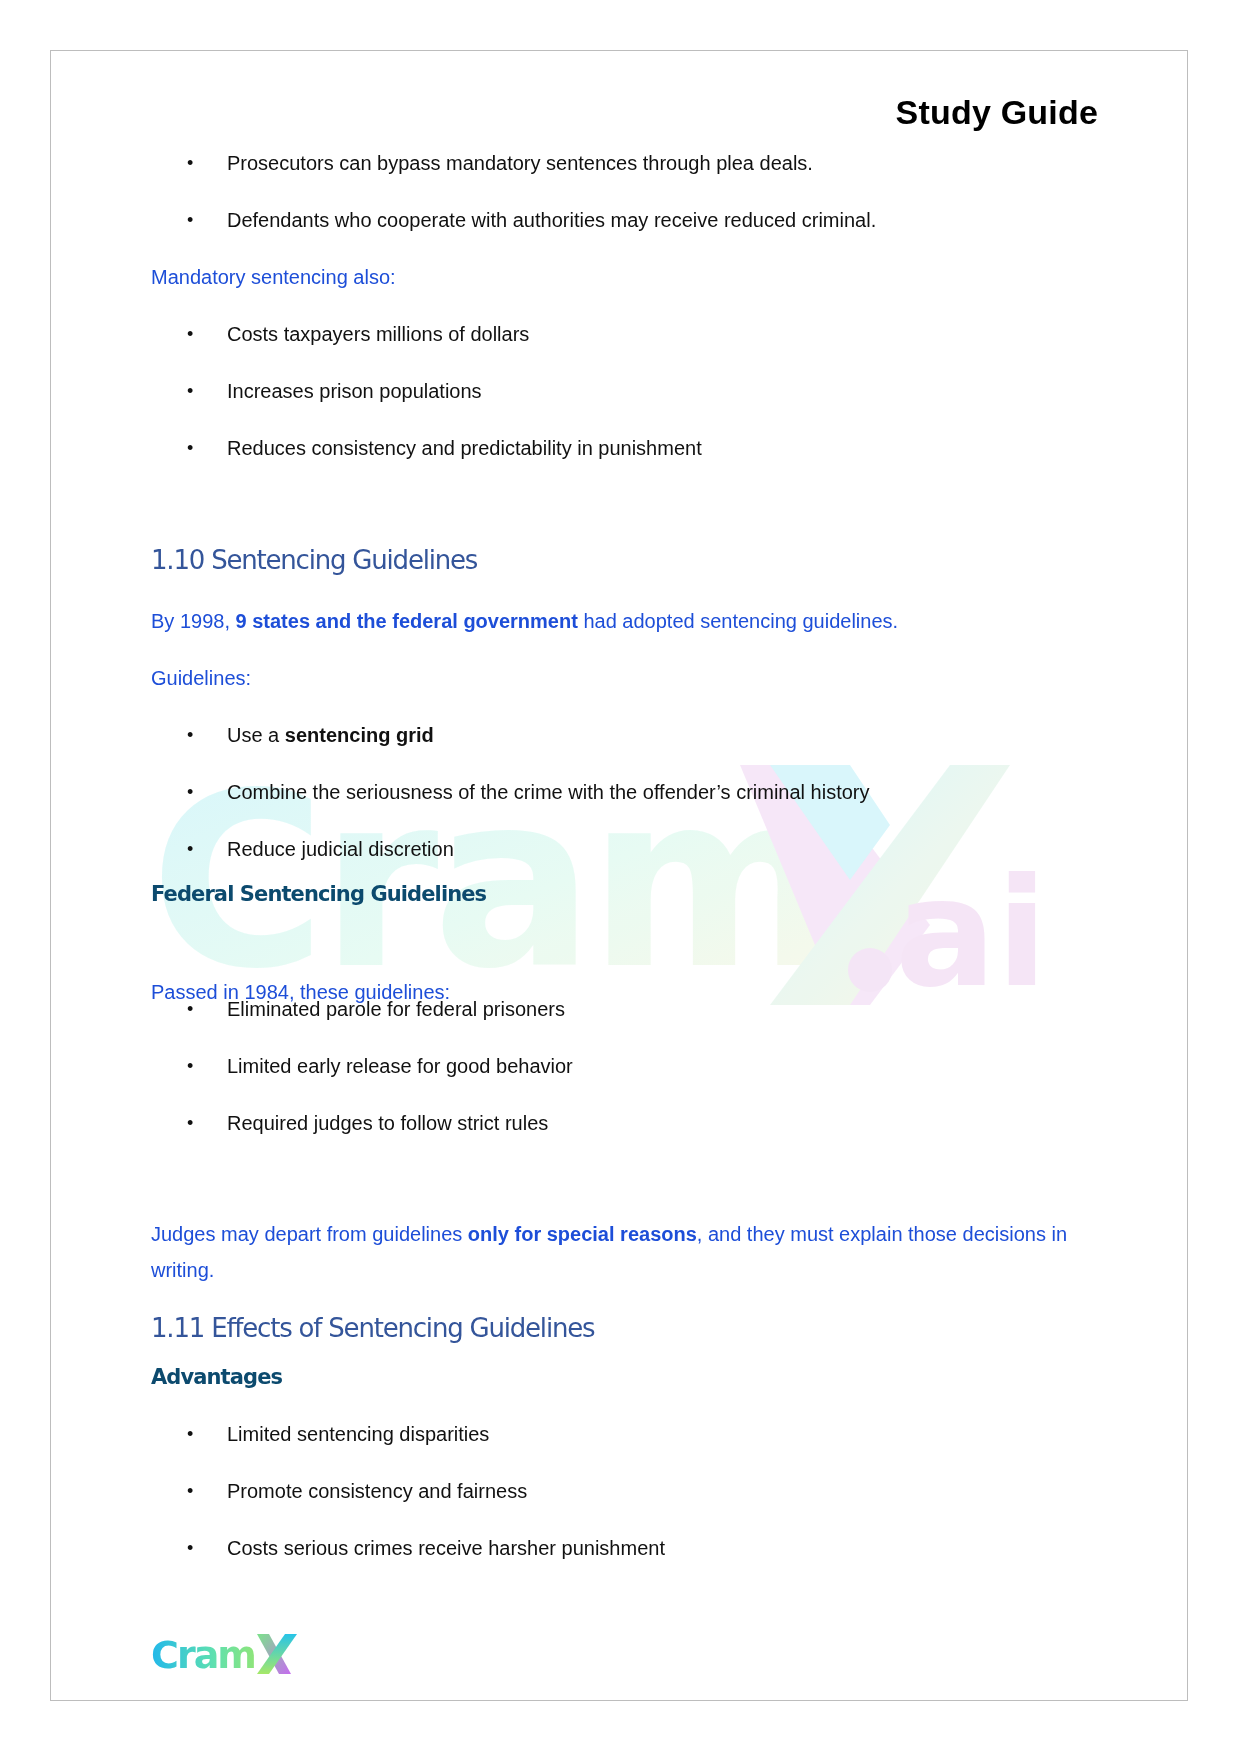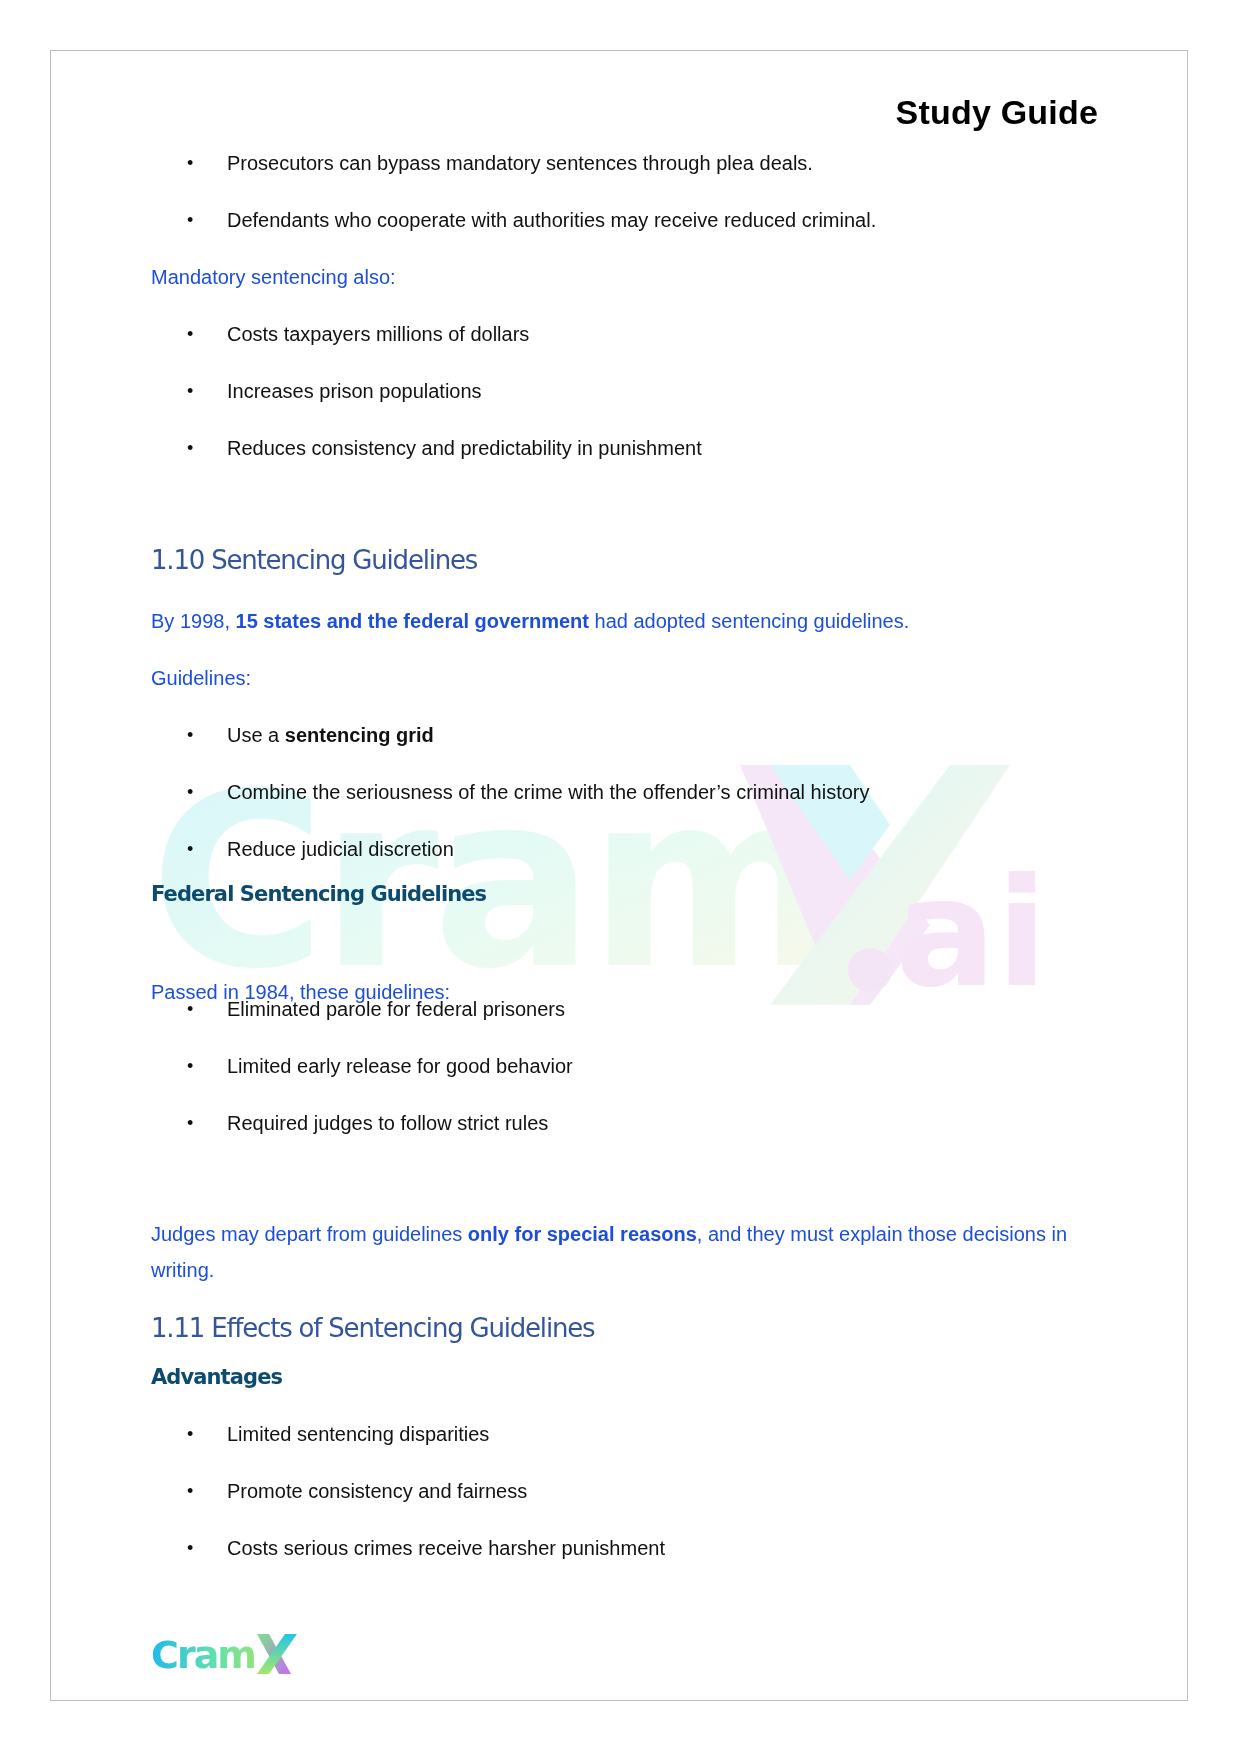--- a/index.html
+++ b/index.html
@@ -144,21 +144,21 @@
     <span class="bullet-dot">•</span>
     <span class="bullet-text">Increases prison populations</span>
   </div>
   <div class="abs bullet-row" style="top:430px;">
     <span class="bullet-dot">•</span>
     <span class="bullet-text">Reduces consistency and predictability in punishment</span>
   </div>
 
   <div class="abs h2" style="top:545px;">1.10 Sentencing Guidelines</div>
   <div class="abs para" style="top:603px;">
-    <span>By 1998, </span><b>15 states and the federal government</b><span> had adopted sentencing guidelines.</span>
+    <span>By 1998, </span><b>9 states and the federal government</b><span> had adopted sentencing guidelines.</span>
   </div>
   <div class="abs para" style="top:660px;">Guidelines:</div>
   <div class="abs bullet-row" style="top:717px;">
     <span class="bullet-dot">•</span>
     <span class="bullet-text"><span>Use a </span><b>sentencing grid</b></span>
   </div>
   <div class="abs bullet-row" style="top:774px;">
     <span class="bullet-dot">•</span>
     <span class="bullet-text">Combine the seriousness of the crime with the offender’s criminal history</span>
   </div>

